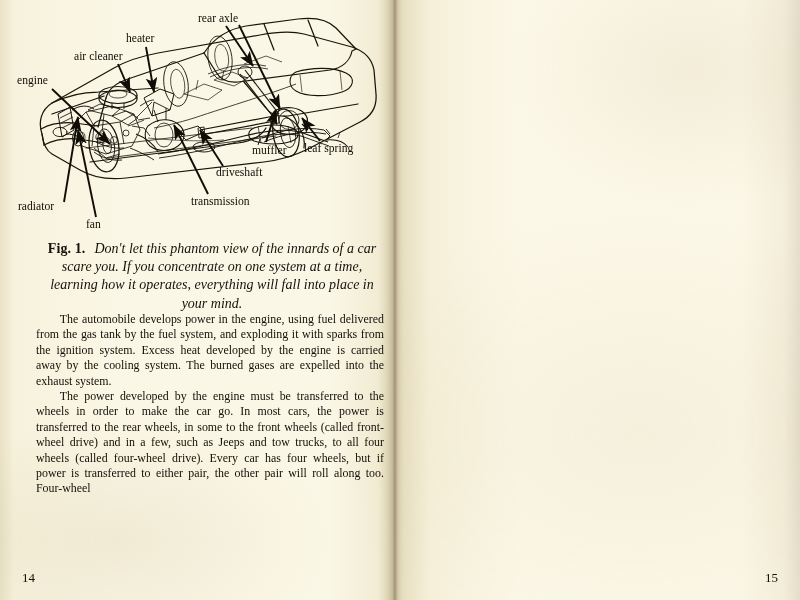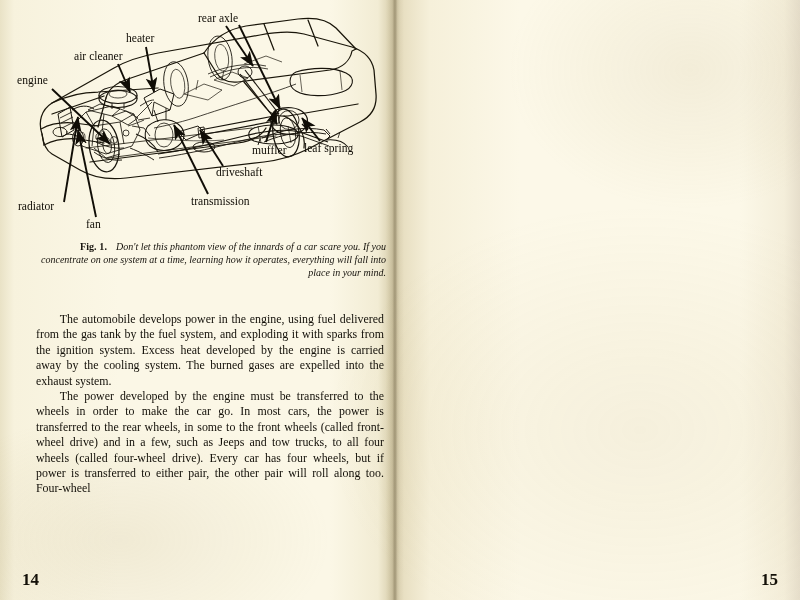--- a/index.html
+++ b/index.html
@@ -30,40 +30,40 @@
   .page-left{left:0;width:394px;}
   .page-right{left:400px;width:400px;}
 
   .figure{
     position:absolute;left:8px;top:6px;width:378px;height:232px;
   }
   .figure svg{display:block;width:100%;height:100%;}
 
   .caption{
     position:absolute;left:38px;top:240px;width:348px;
-    font-size:10px;line-height:1.30;color:#15120c;
-    font-style:italic;text-align:right;
+    font-size:14px;line-height:1.30;color:#15120c;
+    font-style:italic;text-align:center;
   }
   .caption b{font-style:normal;font-weight:bold;letter-spacing:.1px;}
   .caption .figlabel{margin-right:9px;}
 
   .col{
     position:absolute;
     font-size:11.9px;
     line-height:1.295;
     color:#120f08;
     text-align:justify;
     -webkit-hyphens:none;hyphens:none;
     word-spacing:.2px;
   }
   .col-left{left:36px;top:312px;width:348px;}
   .col p{margin:0;text-indent:2.0em;}
 
   .folio{
-    position:absolute;font-weight:bold;font-size:17px;color:#131008;
+    position:absolute;font-weight:normal;font-size:13px;color:#131008;
   }
   .folio-left{left:22px;top:570px;}
   .folio-right{right:22px;top:570px;}
 
   .gutter{
     position:absolute;left:386px;top:0;width:18px;height:600px;
     background:linear-gradient(90deg,
       rgba(150,136,100,0) 0%,
       rgba(150,136,100,.18) 35%,
       rgba(110,98,68,.48) 50%,

